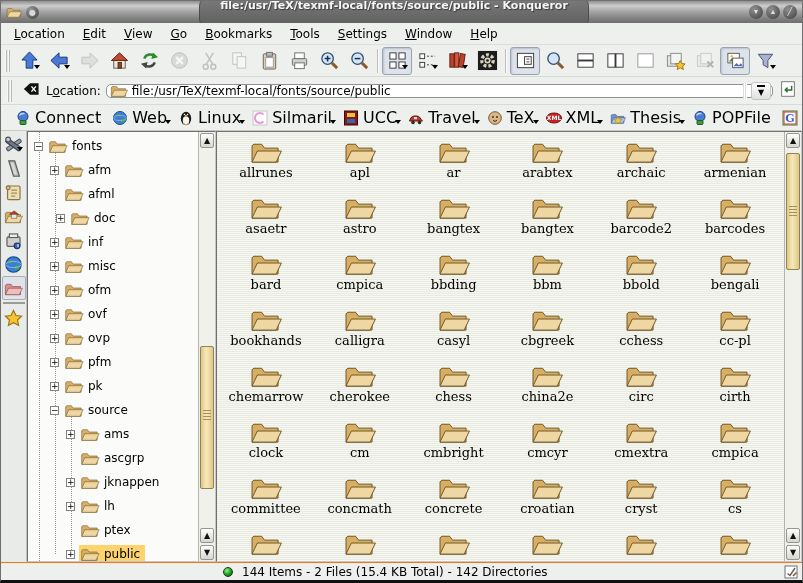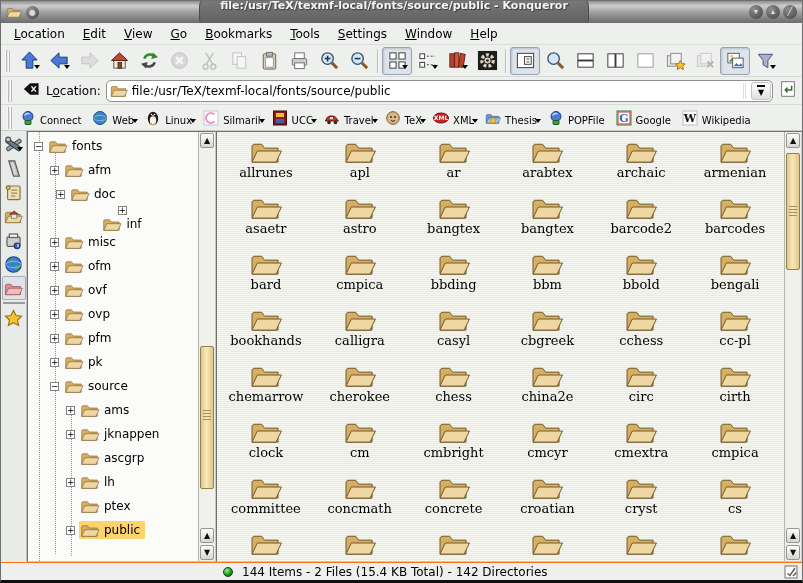--- a/index.html
+++ b/index.html
@@ -45,35 +45,35 @@
   .tsep { width:2px; height:24px; margin:0 3px;
           background:linear-gradient(90deg,#bdbdbd 50%,#fafafa 50%); }
   .tgroup { display:flex; align-items:center; }
 
   
   .locbar { height:28px; flex:0 0 28px; display:flex; align-items:center; gap:5px; padding:0 4px;
             background:#eef0ee; border-bottom:1px solid #d8dad8; }
   .clear-btn svg { width:20px; height:16px; }
   .loc-label { white-space:nowrap; }
   .accel { text-decoration:underline; }
-  .combo { flex:1; display:flex; align-items:center; gap:4px; height:22px;
+  .combo { flex:1; display:flex; align-items:center; gap:4px; height:14px;
            background:#fff; border:1px solid #8f938f; border-radius:5px; padding:0 1px 0 3px; }
   .combo .f16 { width:18px; height:15px; }
   .combo-text { flex:1; font-size:12px; white-space:nowrap; overflow:hidden; }
   .combo-sep { width:4px; height:16px; background:repeating-linear-gradient(90deg,#ddd 0 1px,#fff 1px 2px); }
   .combo-arrow { width:20px; height:18px; display:flex; flex-direction:column; align-items:center;
                  justify-content:center; color:#000; font-size:8px; border-radius:3px;
                  background:linear-gradient(180deg,#fdfdfd,#dfe1df); border:1px solid #c2c4c2; }
   .combo-arrow i { display:block; width:8px; border-top:2px solid #000; margin-bottom:1px; }
   .go-btn svg { width:20px; height:20px; }
 
   
   .bmbar { height:26px; flex:0 0 26px; display:flex; align-items:center; padding:0 4px;
            background:#eef0ee; border-bottom:1px solid #c9cbc9; }
-  .bm { display:flex; align-items:flex-end; gap:4px; padding:2px 7px 2px 4px; position:relative; font-size:10px; white-space:nowrap; }
+  .bm { display:flex; align-items:center; gap:4px; padding:2px 7px 2px 4px; position:relative; font-size:16px; white-space:nowrap; }
   .bm svg { width:16px; height:16px; }
 
   
   .bodyrow { flex:1; display:flex; min-height:0; }
   .side-strip { flex:0 0 26px; background:#e9ebe9; border-right:1px solid #bfc1bf;
                 display:flex; flex-direction:column; align-items:center; padding-top:1px; }
   .side-btn { width:24px; height:24px; display:flex; align-items:center; justify-content:center; position:relative; }
   .side-btn svg { width:19px; height:19px; }
   .side-btn.pressed { background:#dfe3e9; border:1px solid #a6aeb8; border-radius:2px; }
   .side-sep { width:22px; height:2px; margin:2px 0; background:#9a9c9a; }
@@ -714,32 +714,41 @@
             <div class="trow exp-plus" style="padding-left: 22px;">
               <span class="expander"></span>
               <span class="row-body">
                 <svg>
                   <use href="#i-folder"></use>
                 </svg>
                 <span class="tlabel">afm</span>
               </span>
             </div>
           
+            <div class="trow exp-none" style="padding-left: 22px;">
+              <span class="expander"></span>
+              <span class="row-body">
+                <svg>
+                  <use href="#i-folder"></use>
+                </svg>
+                <span class="tlabel">afml</span>
+              </span>
+            </div>
           
             <div class="trow exp-plus" style="padding-left: 28px;">
               <span class="expander"></span>
               <span class="row-body">
                 <svg>
                   <use href="#i-folder"></use>
                 </svg>
                 <span class="tlabel">doc</span>
               </span>
             </div>
           
-            <div class="trow exp-plus" style="padding-left: 22px; flex-direction: column;">
+            <div class="trow exp-plus" style="padding-left: 22px;">
               <span class="expander"></span>
               <span class="row-body">
                 <svg>
                   <use href="#i-folder"></use>
                 </svg>
                 <span class="tlabel">inf</span>
               </span>
             </div>
           
             <div class="trow exp-plus" style="padding-left: 22px;">
@@ -815,37 +824,37 @@
             <div class="trow exp-plus" style="padding-left: 38px;">
               <span class="expander"></span>
               <span class="row-body">
                 <svg>
                   <use href="#i-folder"></use>
                 </svg>
                 <span class="tlabel">ams</span>
               </span>
             </div>
           
+            <div class="trow exp-none" style="padding-left: 38px;">
+              <span class="expander"></span>
+              <span class="row-body">
+                <svg>
+                  <use href="#i-folder"></use>
+                </svg>
+                <span class="tlabel">ascgrp</span>
+              </span>
+            </div>
+          
             <div class="trow exp-plus" style="padding-left: 38px;">
               <span class="expander"></span>
               <span class="row-body">
                 <svg>
                   <use href="#i-folder"></use>
                 </svg>
                 <span class="tlabel">jknappen</span>
-              </span>
-            </div>
-          
-            <div class="trow exp-none" style="padding-left: 38px;">
-              <span class="expander"></span>
-              <span class="row-body">
-                <svg>
-                  <use href="#i-folder"></use>
-                </svg>
-                <span class="tlabel">ascgrp</span>
               </span>
             </div>
           
             <div class="trow exp-plus" style="padding-left: 38px;">
               <span class="expander"></span>
               <span class="row-body">
                 <svg>
                   <use href="#i-folder"></use>
                 </svg>
                 <span class="tlabel">lh</span>

